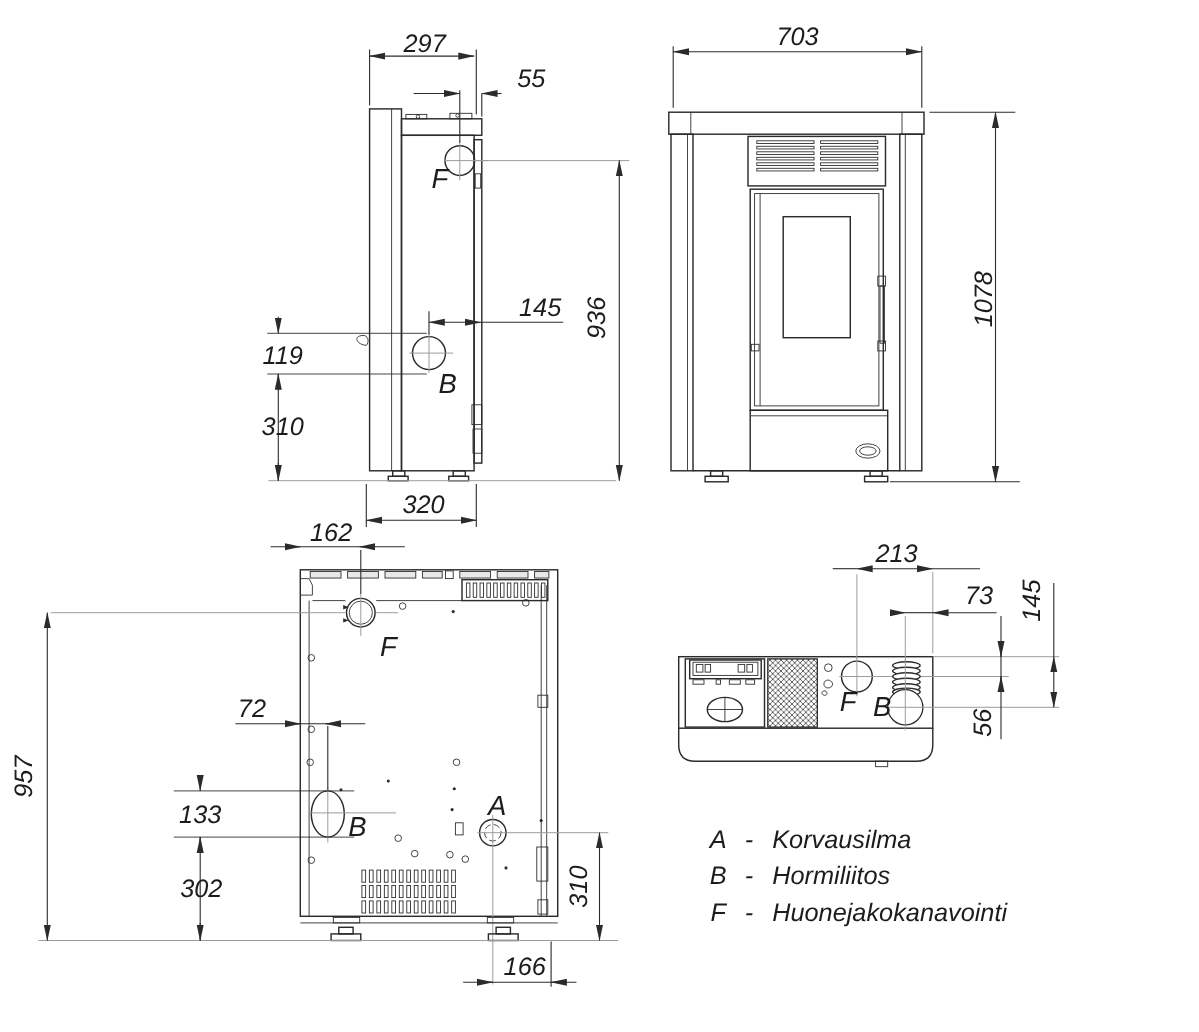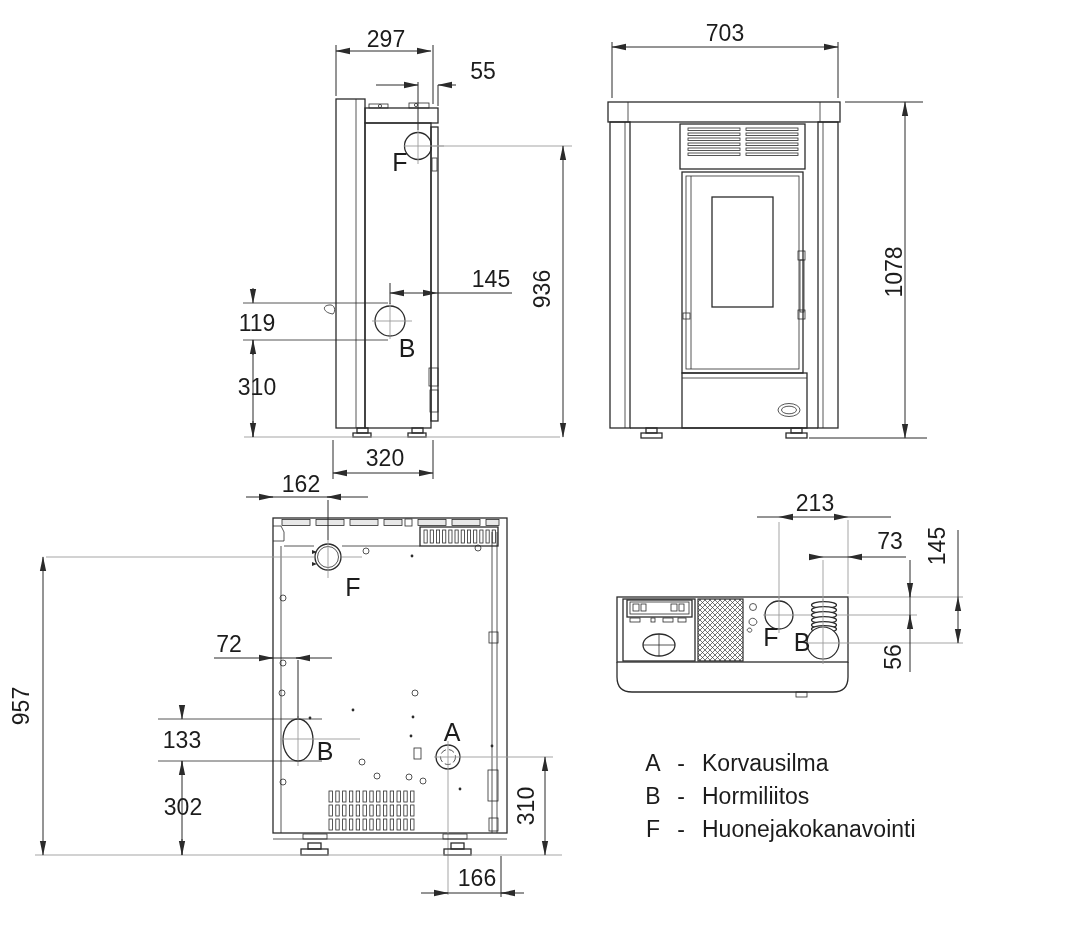--- a/index.html
+++ b/index.html
@@ -1,16 +1,16 @@
 <!DOCTYPE html>
 <html><head>
 <meta charset="utf-8">
 <style>
   html,body { margin:0; padding:0; background:#ffffff; }
-  .wrap { width:868px; height:938px; position:relative; background:#c4b5fd; }
+  .wrap { width:868px; height:938px; position:relative; background:#c4b5fd;font-style:italic; }
   svg text { font-family:"Liberation Sans","DejaVu Sans",sans-serif; }
   .s  { stroke:#2b2b2b; stroke-width:1.3; fill:none; }
   .sf { stroke:#2b2b2b; stroke-width:1.2; fill:#ffffff; }
   .t  { stroke:#2b2b2b; stroke-width:0.8; fill:none; }
   .tf { stroke:#2b2b2b; stroke-width:0.8; fill:#e8e8e8; }
   .c  { stroke:#9b9b9b; stroke-width:0.9; fill:none; }
   .d  { stroke:#2b2b2b; stroke-width:1; fill:none; }
   .dot{ fill:#2b2b2b; stroke:none; }
   .dim { font-size:23px; fill:#1c1c1c; text-anchor:middle; }
   .lbl { font-size:25px; fill:#1c1c1c; text-anchor:middle; }

